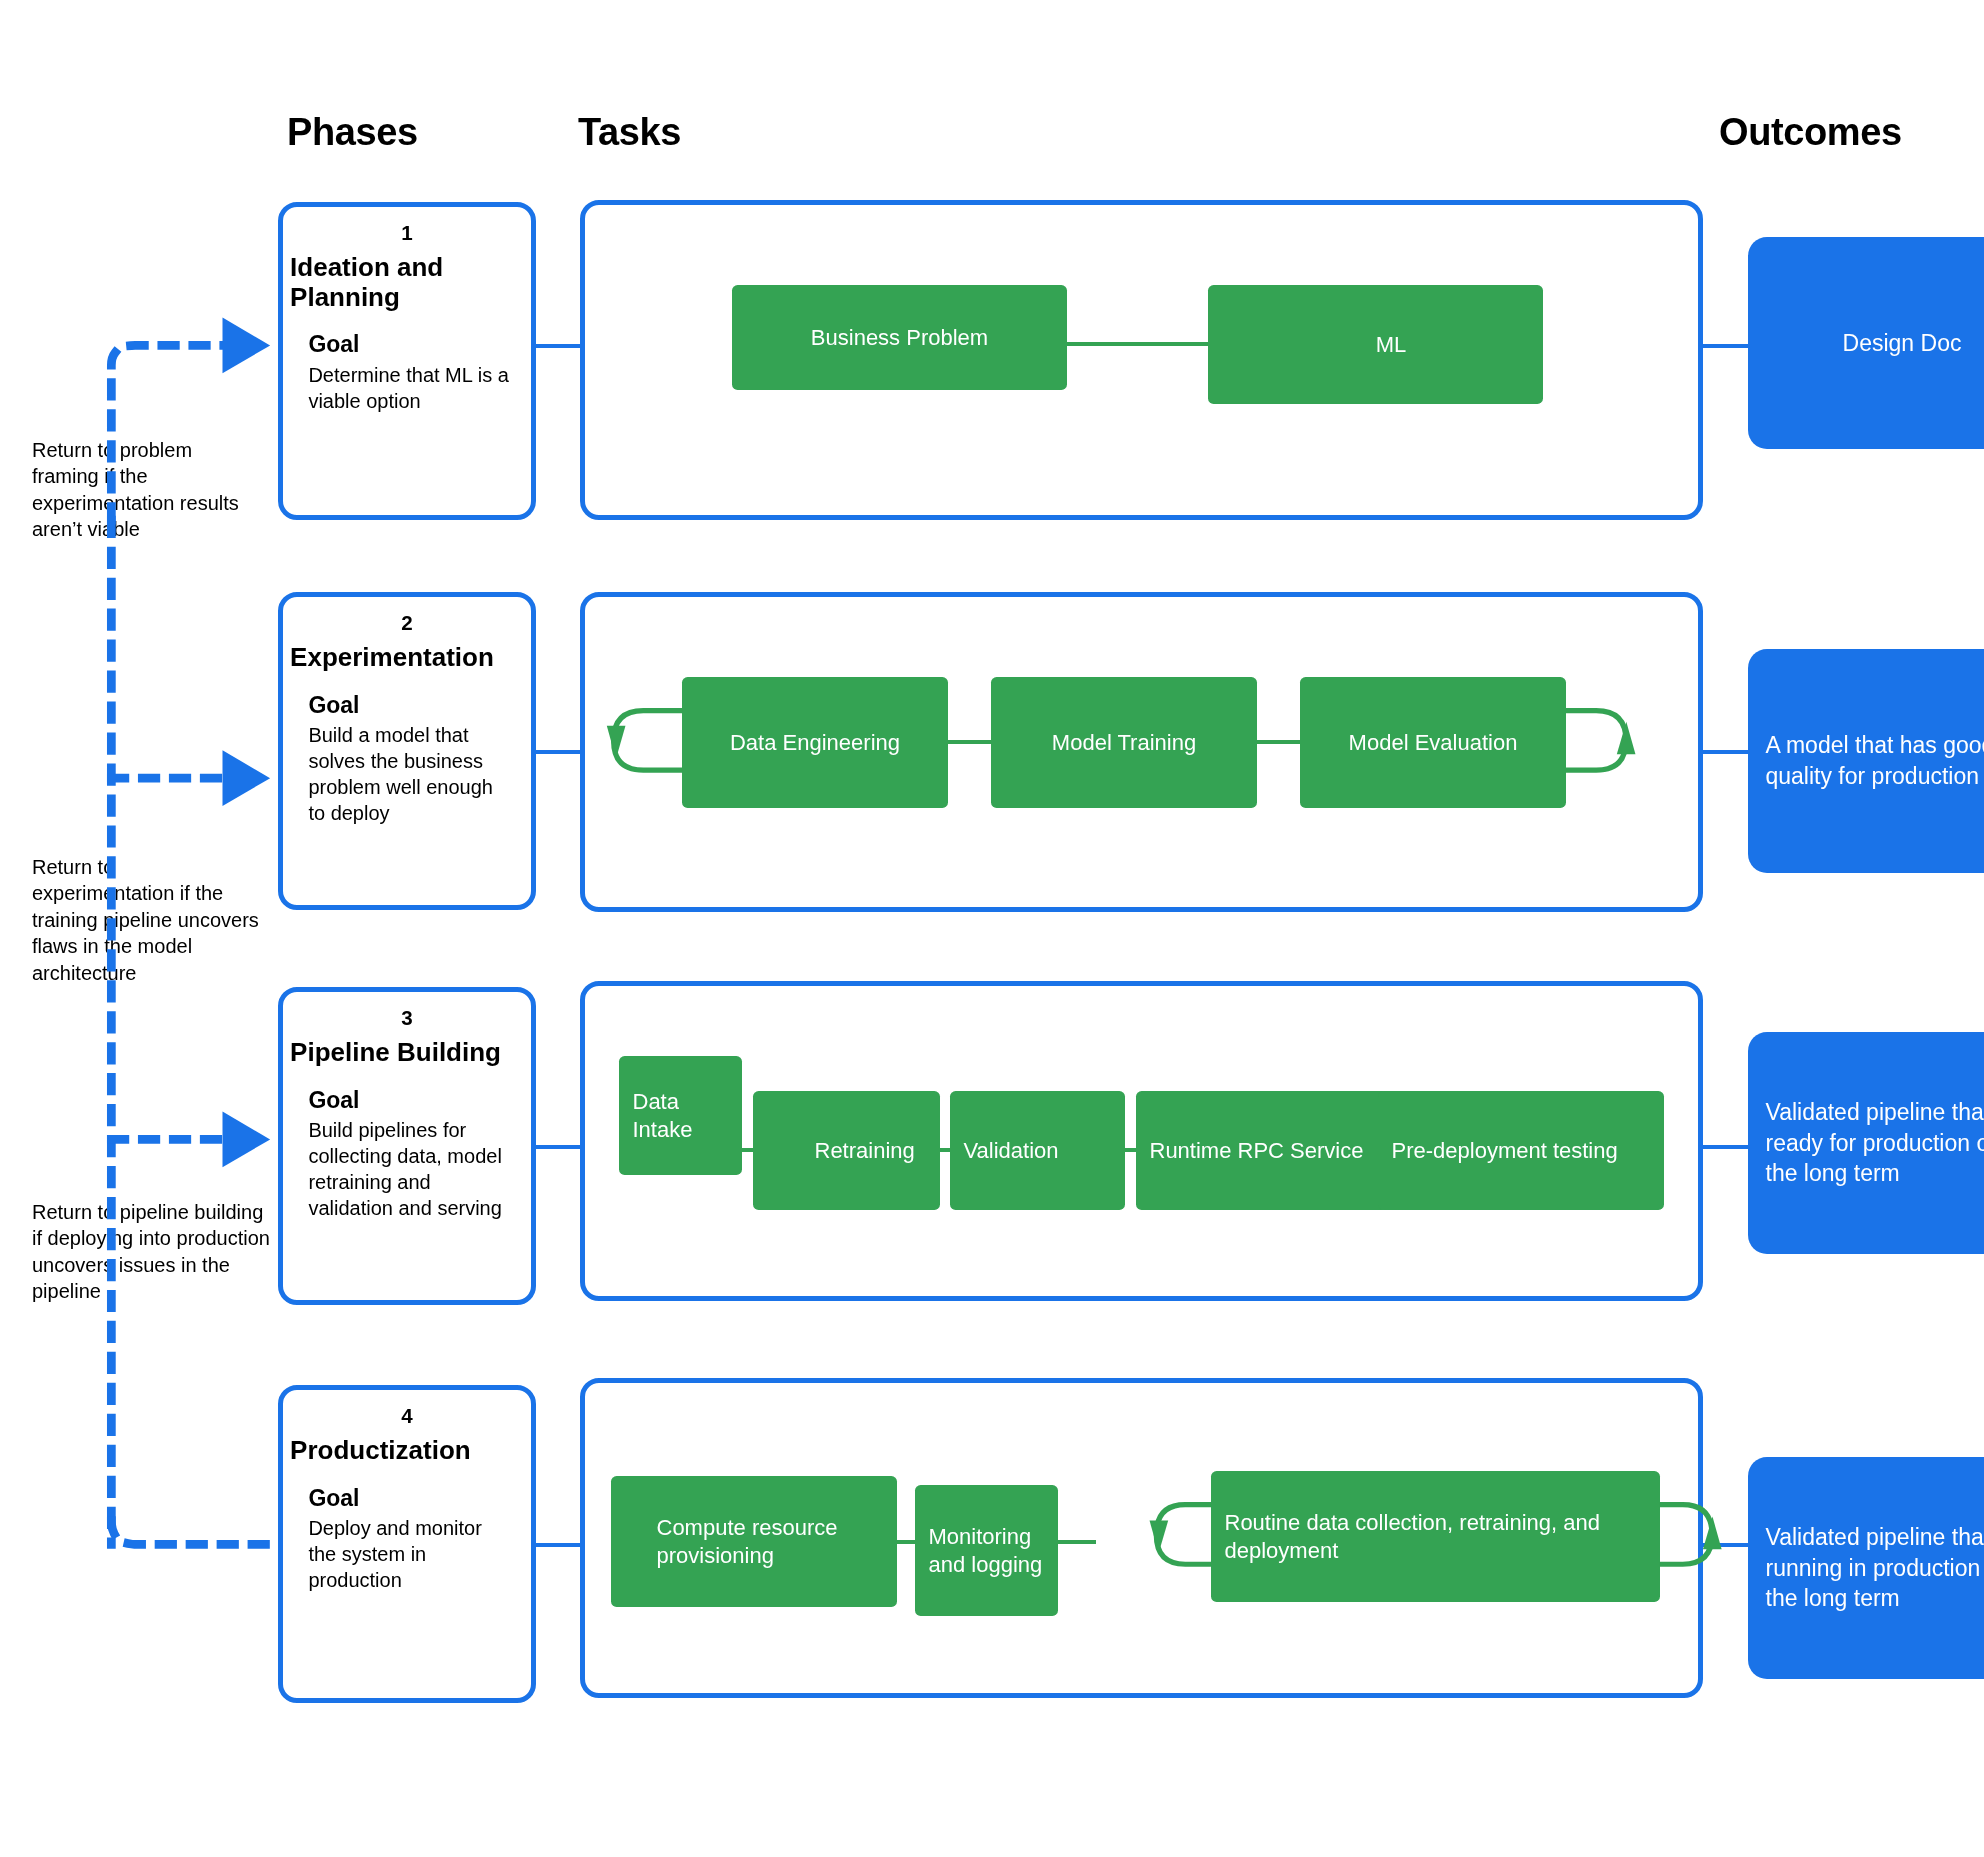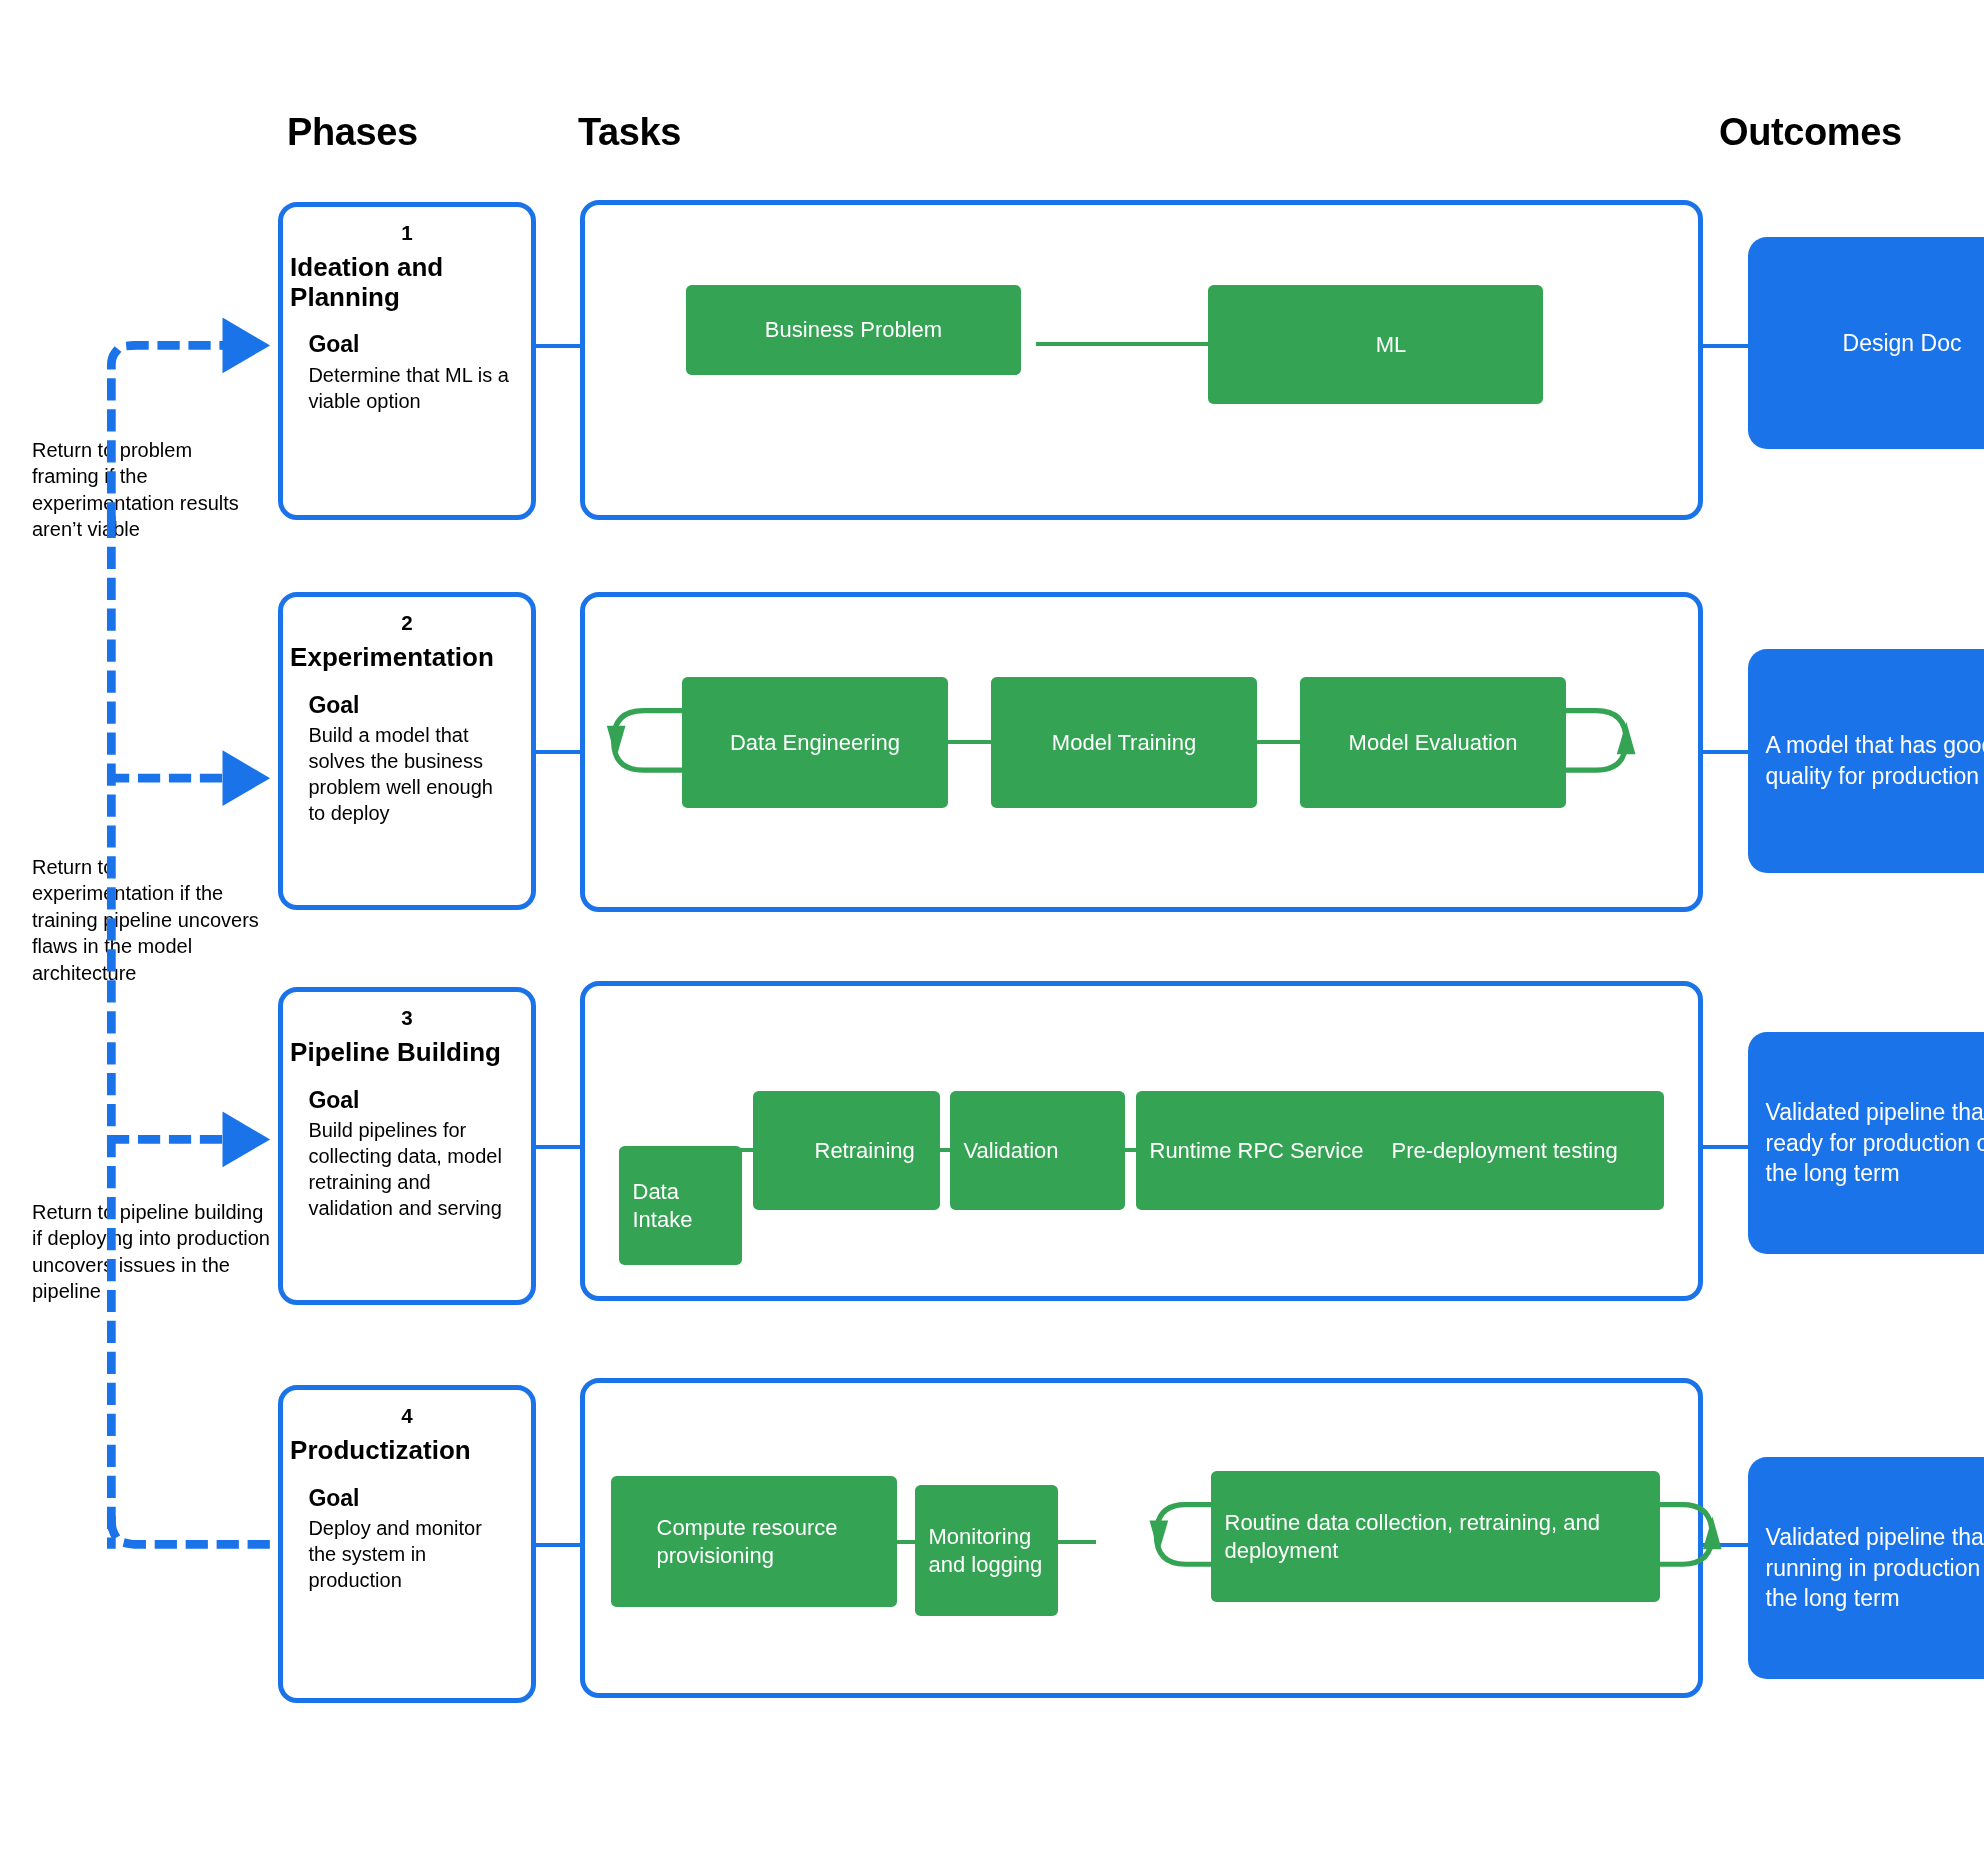--- a/index.html
+++ b/index.html
@@ -52,21 +52,21 @@
 
   <div class="phase-card" style="left:278px;top:202px;width:258px;height:318px;">
     <div class="phase-num">1</div>
     <div class="phase-title">Ideation and Planning</div>
     <div class="phase-goal-label">Goal</div>
     <div class="phase-goal-text">Determine that ML is a viable option</div>
   </div>
   <div class="blue-link" style="left:534px;top:344px;width:48px;"></div>
   <div class="tasks-box" style="left:580px;top:200px;width:1123px;height:320px;"></div>
 
-  <div class="chip center" style="left:686px;top:285px;width:335px;height:90px;">
+  <div class="chip center" style="left:732px;top:285px;width:335px;height:105px;">
     <span>Business Problem</span>
   </div>
   <div class="chip-link" style="left:1036px;top:342px;width:175px;"></div>
   <div class="chip center" style="left:1208px;top:285px;width:335px;height:119px;padding-left:31px;">
     <span>ML</span>
   </div>
 
   <div class="blue-link" style="left:1701px;top:344px;width:52px;"></div>
   <div class="outcome center" style="left:1748px;top:237px;width:308px;height:212px;">
     <span>Design Doc</span>
@@ -100,21 +100,21 @@
 
   <div class="phase-card" style="left:278px;top:987px;width:258px;height:318px;">
     <div class="phase-num">3</div>
     <div class="phase-title">Pipeline Building</div>
     <div class="phase-goal-label">Goal</div>
     <div class="phase-goal-text">Build pipelines for collecting data, model retraining and validation and serving</div>
   </div>
   <div class="blue-link" style="left:534px;top:1145px;width:48px;"></div>
   <div class="tasks-box" style="left:580px;top:981px;width:1123px;height:320px;"></div>
 
-  <div class="chip left" style="left:619px;top:1146px;width:123px;height:119px;">
+  <div class="chip left" style="left:619px;top:1056px;width:123px;height:119px;">
     <span>Data Intake</span>
   </div>
   <div class="chip-link" style="left:739px;top:1148px;width:16px;"></div>
   <div class="chip left" style="left:753px;top:1091px;width:187px;height:119px;padding-left:48px;">
     <span>Retraining</span>
   </div>
   <div class="chip-link" style="left:937px;top:1148px;width:16px;"></div>
   <div class="chip left" style="left:950px;top:1091px;width:175px;height:119px;">
     <span>Validation</span>
   </div>

